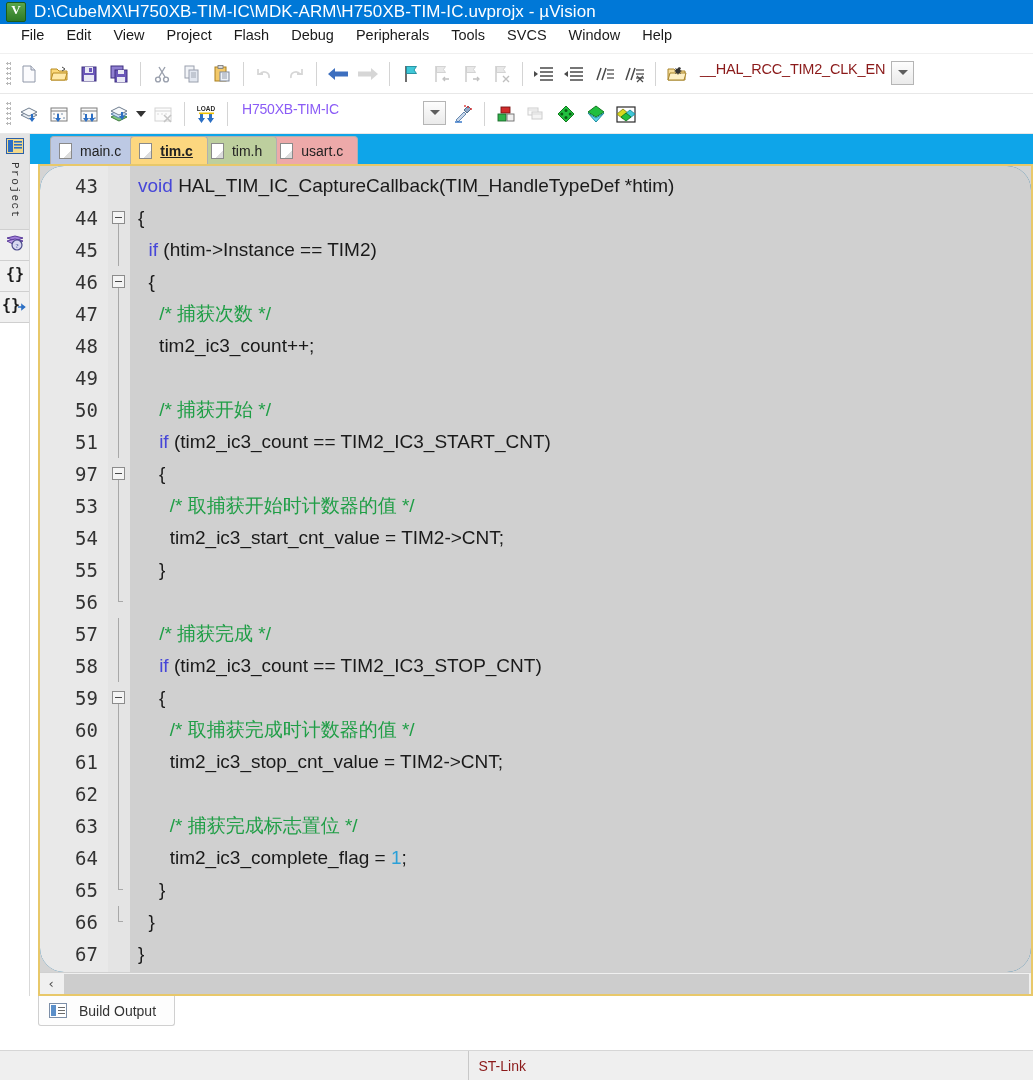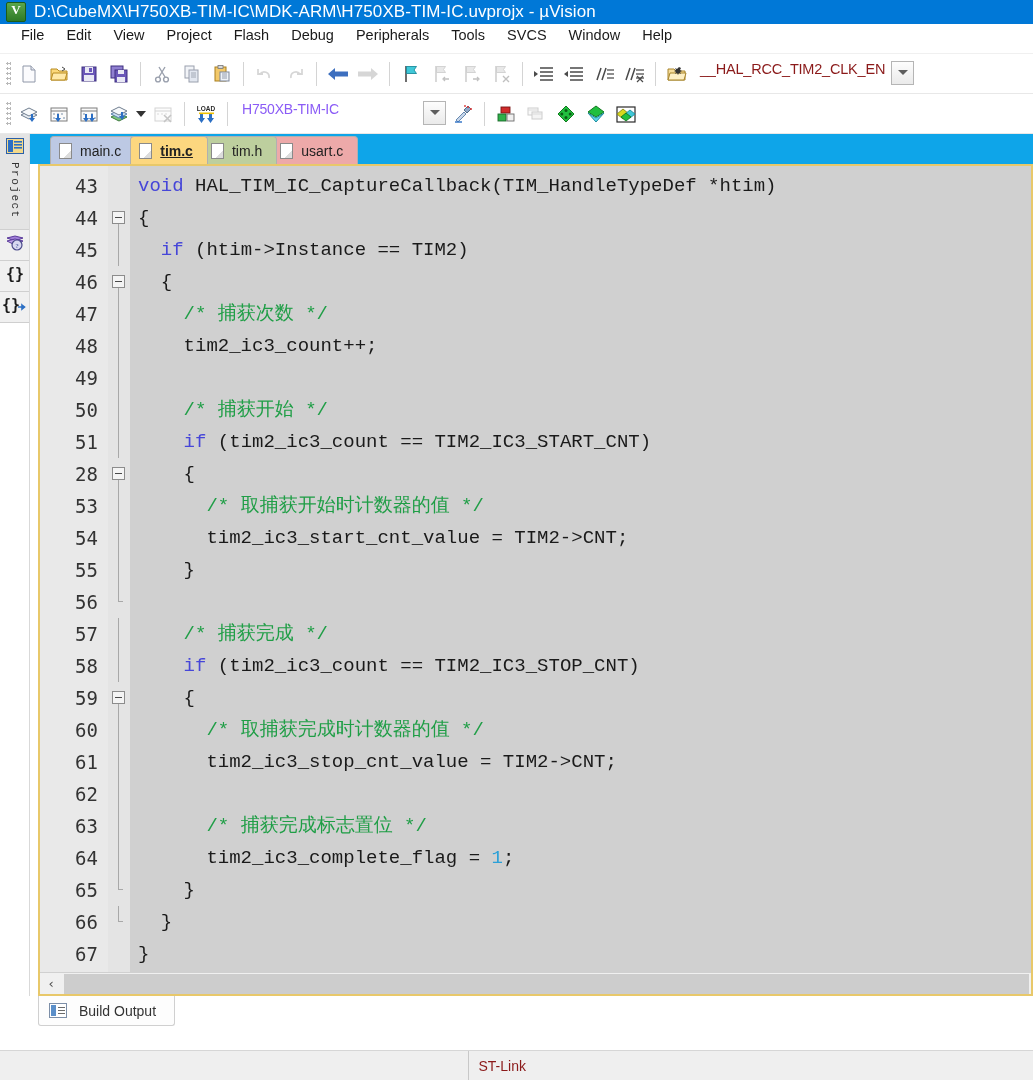--- a/index.html
+++ b/index.html
@@ -227,20 +227,21 @@
     flex-direction: column;
     min-height: 0;
     position: relative;
   }
   #code-body {
     flex: 1 1 auto;
     display: flex;
     overflow: hidden;
     position: relative;
     background: #0369a1;
+    border-radius: 24px;
   }
   #gutter {
     width: 68px;
     background: #e9e9e9;
     flex: 0 0 auto;
     padding-top: 4px;
     text-align: right;
   }
   #fold-margin {
     width: 22px;
@@ -260,21 +261,21 @@
     height: 32px;
     line-height: 32px;
     font-family: "DejaVu Sans Mono", monospace;
     font-size: 19px;
     color: #333333;
     padding-right: 10px;
   }
   .cl {
     height: 32px;
     line-height: 32px;
-    font-family: Liberation Mono, monospace;
+    font-family: Liberation Sans, sans-serif;
     font-size: 19px;
     color: #1a1a1a;
     white-space: pre;
     padding-left: 8px;
   }
   .kw   { color: #4646d8; }
   .cmt  { color: #1f9e46; }
   .num  { color: #2aa0d8; }
 
   
@@ -799,21 +800,21 @@
         <div id="gutter">
             <div class="ln">43</div>
             <div class="ln">44</div>
             <div class="ln">45</div>
             <div class="ln">46</div>
             <div class="ln">47</div>
             <div class="ln">48</div>
             <div class="ln">49</div>
             <div class="ln">50</div>
             <div class="ln">51</div>
-            <div class="ln">28</div>
+            <div class="ln">97</div>
             <div class="ln">53</div>
             <div class="ln">54</div>
             <div class="ln">55</div>
             <div class="ln">56</div>
             <div class="ln">57</div>
             <div class="ln">58</div>
             <div class="ln">59</div>
             <div class="ln">60</div>
             <div class="ln">61</div>
             <div class="ln">62</div>

